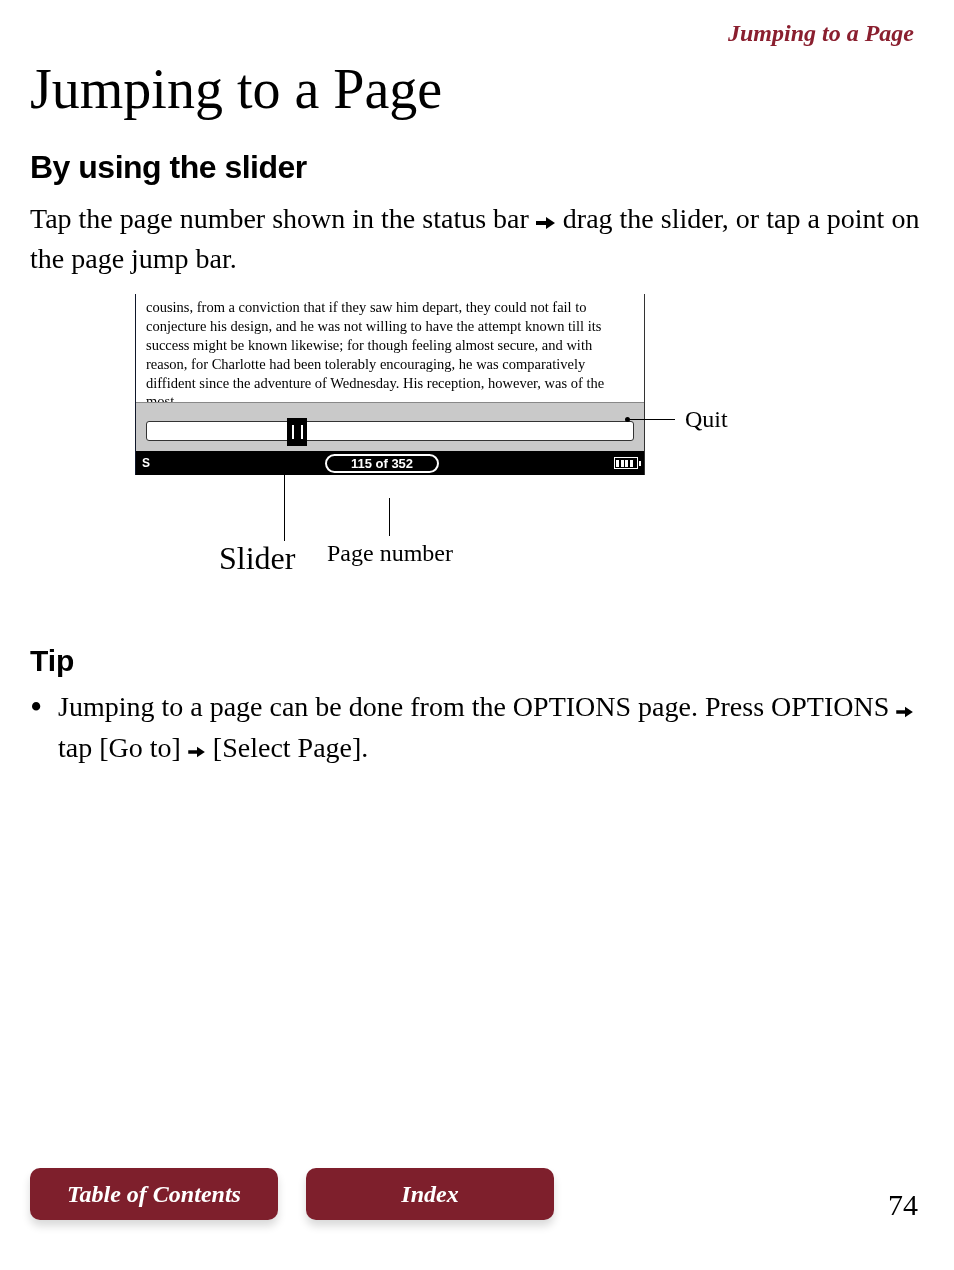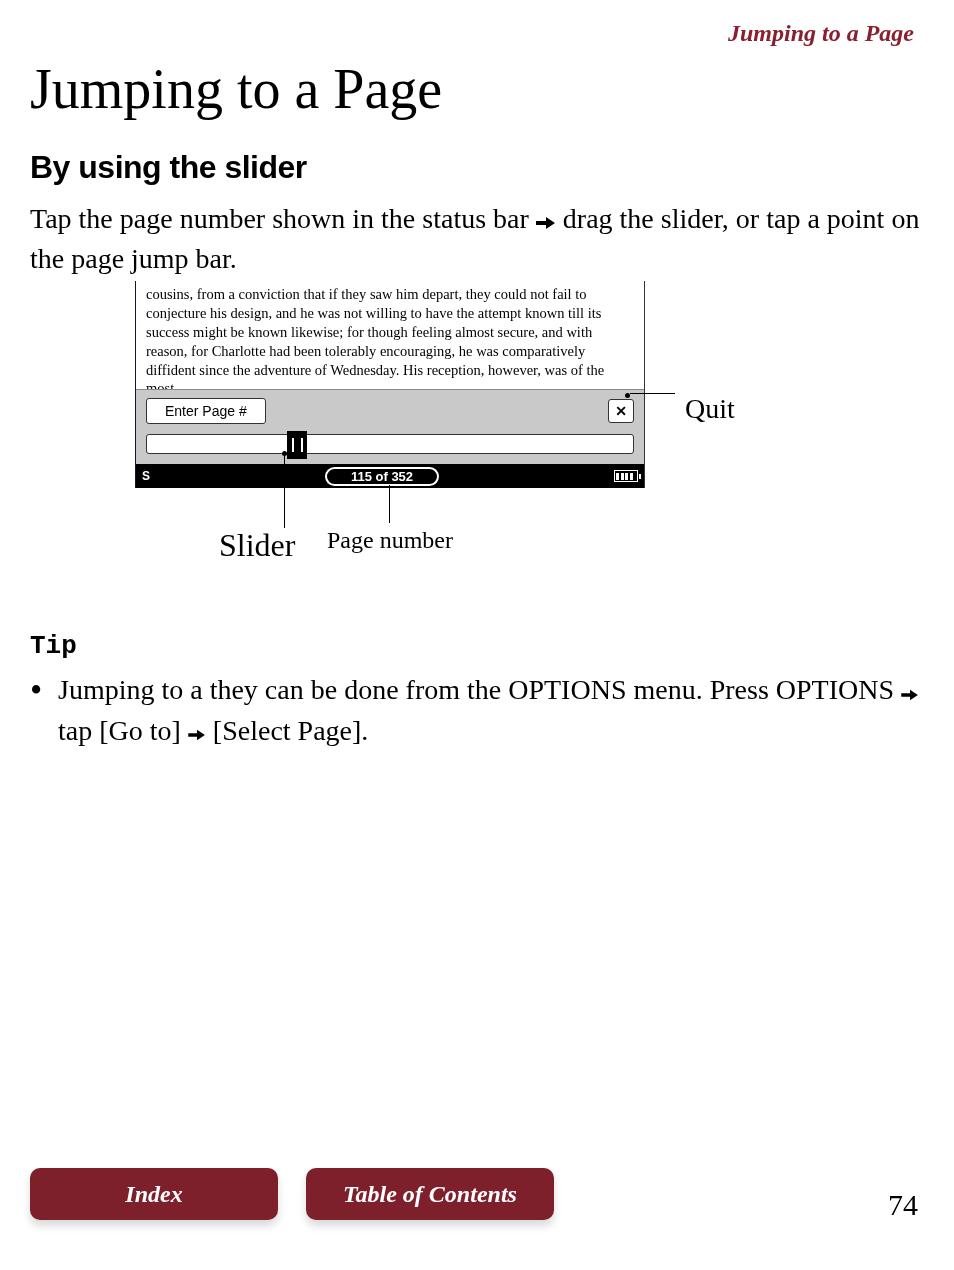--- a/index.html
+++ b/index.html
@@ -28,21 +28,21 @@
     .subheading {
       font-weight: 900;
       font-size: 32px;
       margin-bottom: 14px;
       font-family: Arial, Helvetica, sans-serif;
       letter-spacing: -0.5px;
     }
     .body-text {
       font-size: 28px;
       line-height: 1.35;
-      margin-bottom: 3px;
+      margin-bottom: 16px;
     }
     .arrow-icon {
       display: inline-block;
       vertical-align: middle;
     }
     .diagram-wrapper {
       margin-left: 105px;
       margin-bottom: 40px;
     }
     .diagram {
@@ -164,44 +164,45 @@
       padding: 1.5px;
       height: 100%;
     }
     .battery-cells > div {
       width: 3px;
       background: #fff;
     }
     .callout {
       position: absolute;
       display: flex;
-      font-size: 28px;
+      align-items: center;
+      font-size: 24px;
     }
     .callout-line {
       height: 1px;
       background: #000;
     }
     .callout-line-v {
       width: 1px;
       background: #000;
     }
     .callout-dot {
       width: 5px;
       height: 5px;
       background: #000;
       border-radius: 50%;
     }
     .callout-text {
       white-space: nowrap;
     }
     .tip-heading {
       font-weight: 900;
-      font-size: 26px;
+      font-size: 30px;
       margin-bottom: 10px;
-      font-family: Liberation Mono, monospace;
+      font-family: Liberation Sans, sans-serif;
     }
     .tip-list {
       list-style: none;
     }
     .tip-list li {
       font-size: 28px;
       line-height: 1.35;
       padding-left: 28px;
       position: relative;
     }
@@ -259,26 +260,20 @@
       </svg>
   </span>
   <span>drag the slider, or tap a point on the page jump bar.</span>
 </p>
 
 <div class="diagram-wrapper">
   <div class="diagram">
     <div class="reader-frame">
       <div class="reader-text-snippet">cousins, from a conviction that if they saw him depart, they could not fail to conjecture his design, and he was not willing to have the attempt known till its success might be known likewise; for though feeling almost secure, and with reason, for Charlotte had been tolerably encouraging, he was comparatively diffident since the adventure of Wednesday. His reception, however, was of the most</div>
       <div class="control-panel">
-        <div class="enter-row">
-          <div class="enter-page-btn">Enter Page #</div>
-          <div class="close-btn">
-            <span>✕</span>
-          </div>
-        </div>
         <div class="jump-bar">
           <div class="slider-handle"></div>
         </div>
       </div>
       <div class="status-bar">
         <span>S</span>
         <span class="page-number-pill">115 of 352</span>
         <span class="battery-icon">
           <span class="battery-cells">
               <div></div>
@@ -306,34 +301,34 @@
     <div style="position:absolute; left:254px; top:204px;">
       <div class="callout-line-v" style="height:38px;"></div>
     </div>
     <div class="callout-text" style="position:absolute; left:192px; top:246px; font-size:24px;">Page number</div>
   </div>
 </div>
 
 <h3 class="tip-heading">Tip</h3>
 <ul class="tip-list">
   <li>
-    <span>Jumping to a they can be done from the OPTIONS menu. Press OPTIONS</span>
+    <span>Jumping to a page can be done from the OPTIONS page. Press OPTIONS</span>
     <span class="arrow-icon">
       <svg width="18" height="14" viewBox="0 0 20 16">
           <path d="M0 6 L10 6 L10 2 L19 8 L10 14 L10 10 L0 10 Z" fill="#000"></path>
         </svg>
     </span>
     <span>tap [Go to]</span>
     <span class="arrow-icon">
       <svg width="18" height="14" viewBox="0 0 20 16">
           <path d="M0 6 L10 6 L10 2 L19 8 L10 14 L10 10 L0 10 Z" fill="#000"></path>
         </svg>
     </span>
     <span>[Select Page].</span>
   </li>
 </ul>
 
 <div class="footer-buttons">
+  <button class="footer-btn">Table of Contents</button>
   <button class="footer-btn">Index</button>
-  <button class="footer-btn">Table of Contents</button>
 </div>
 
 <div class="page-number">74</div>
 
 </body></html>

